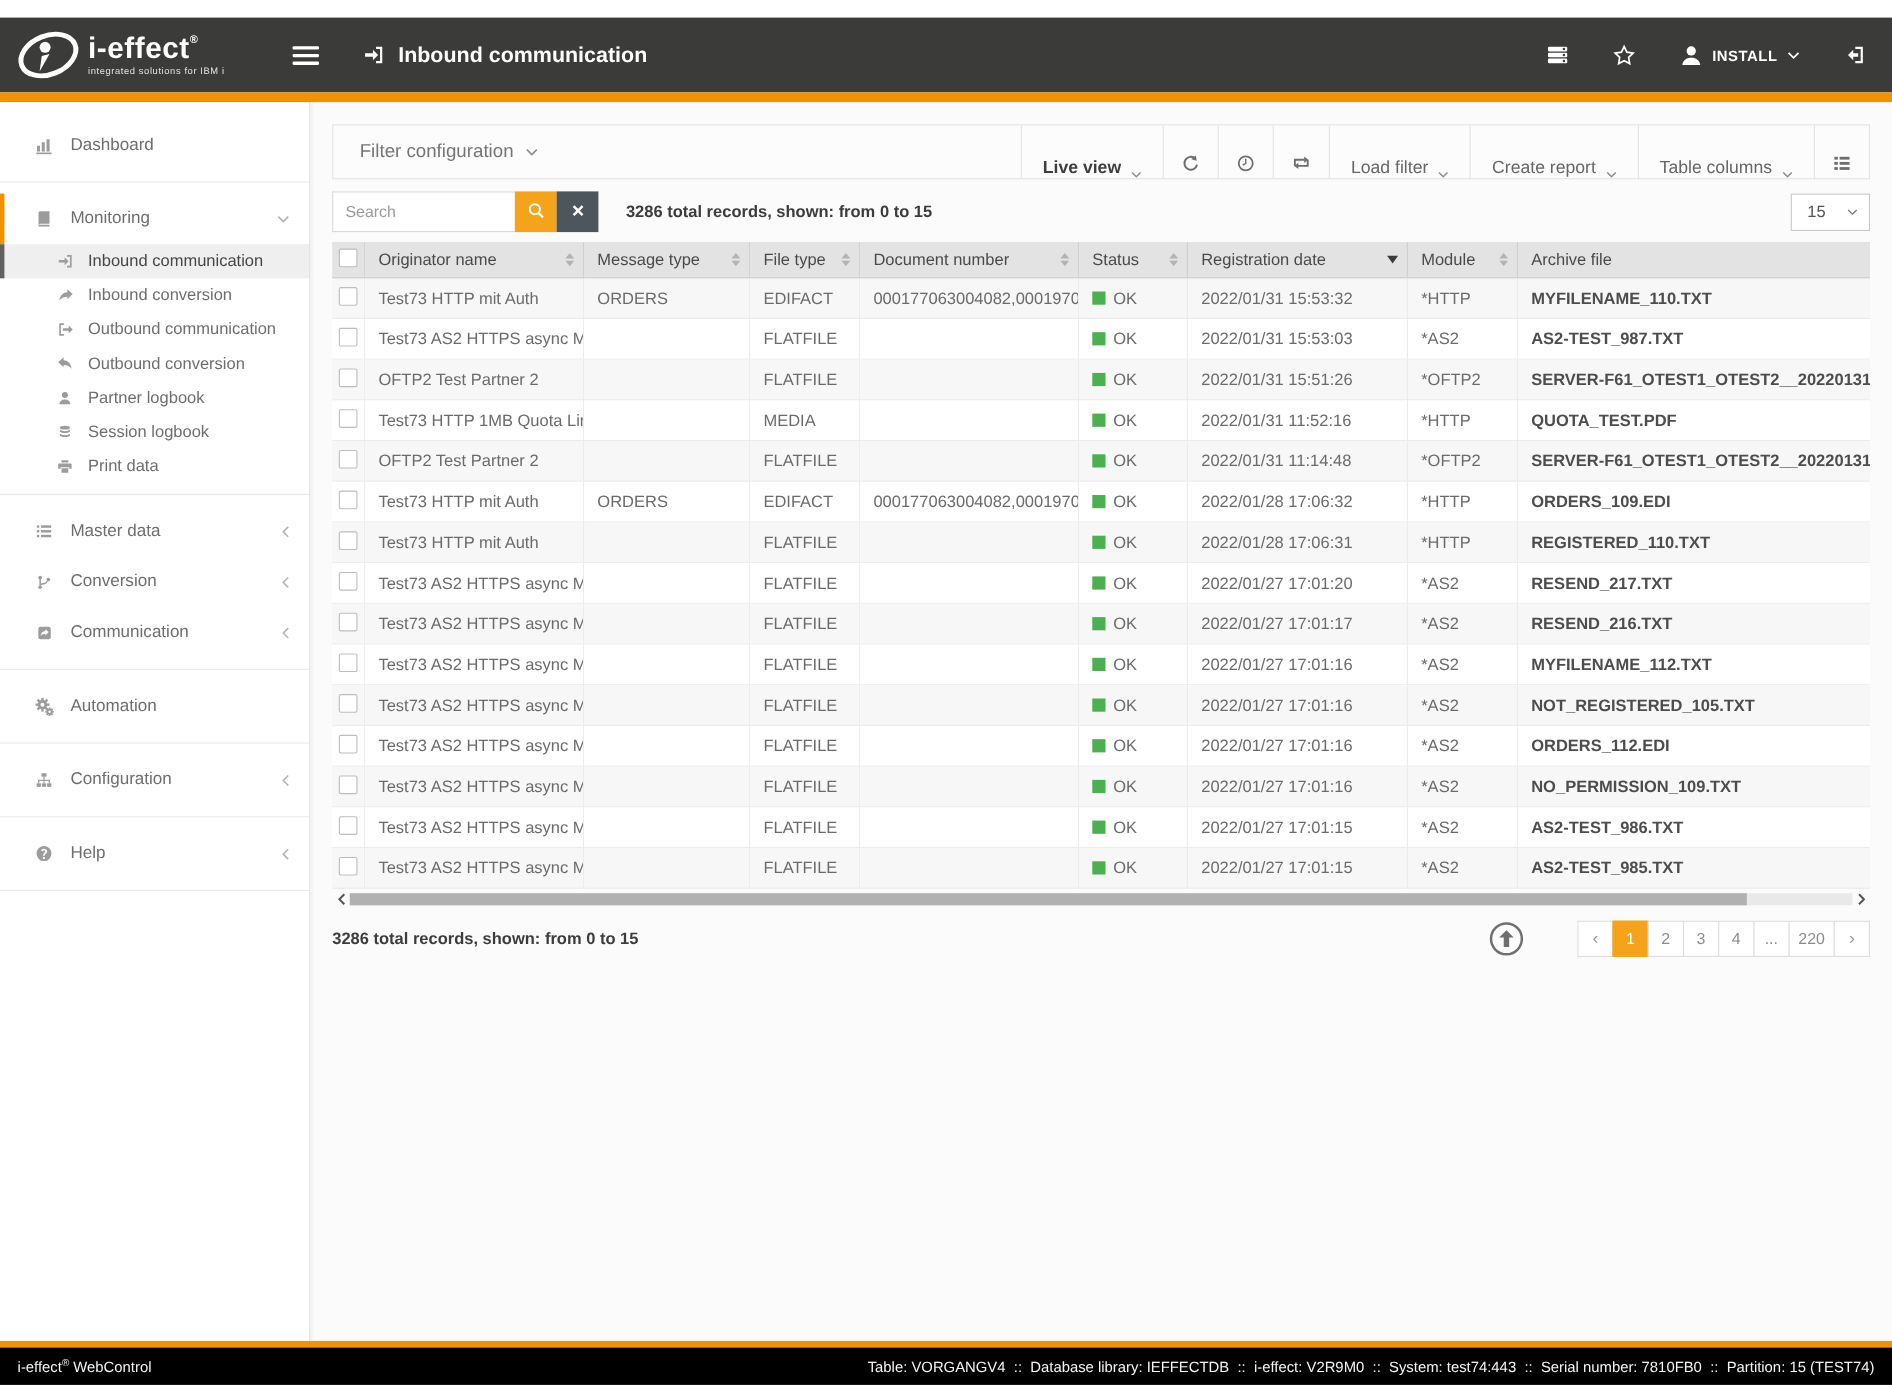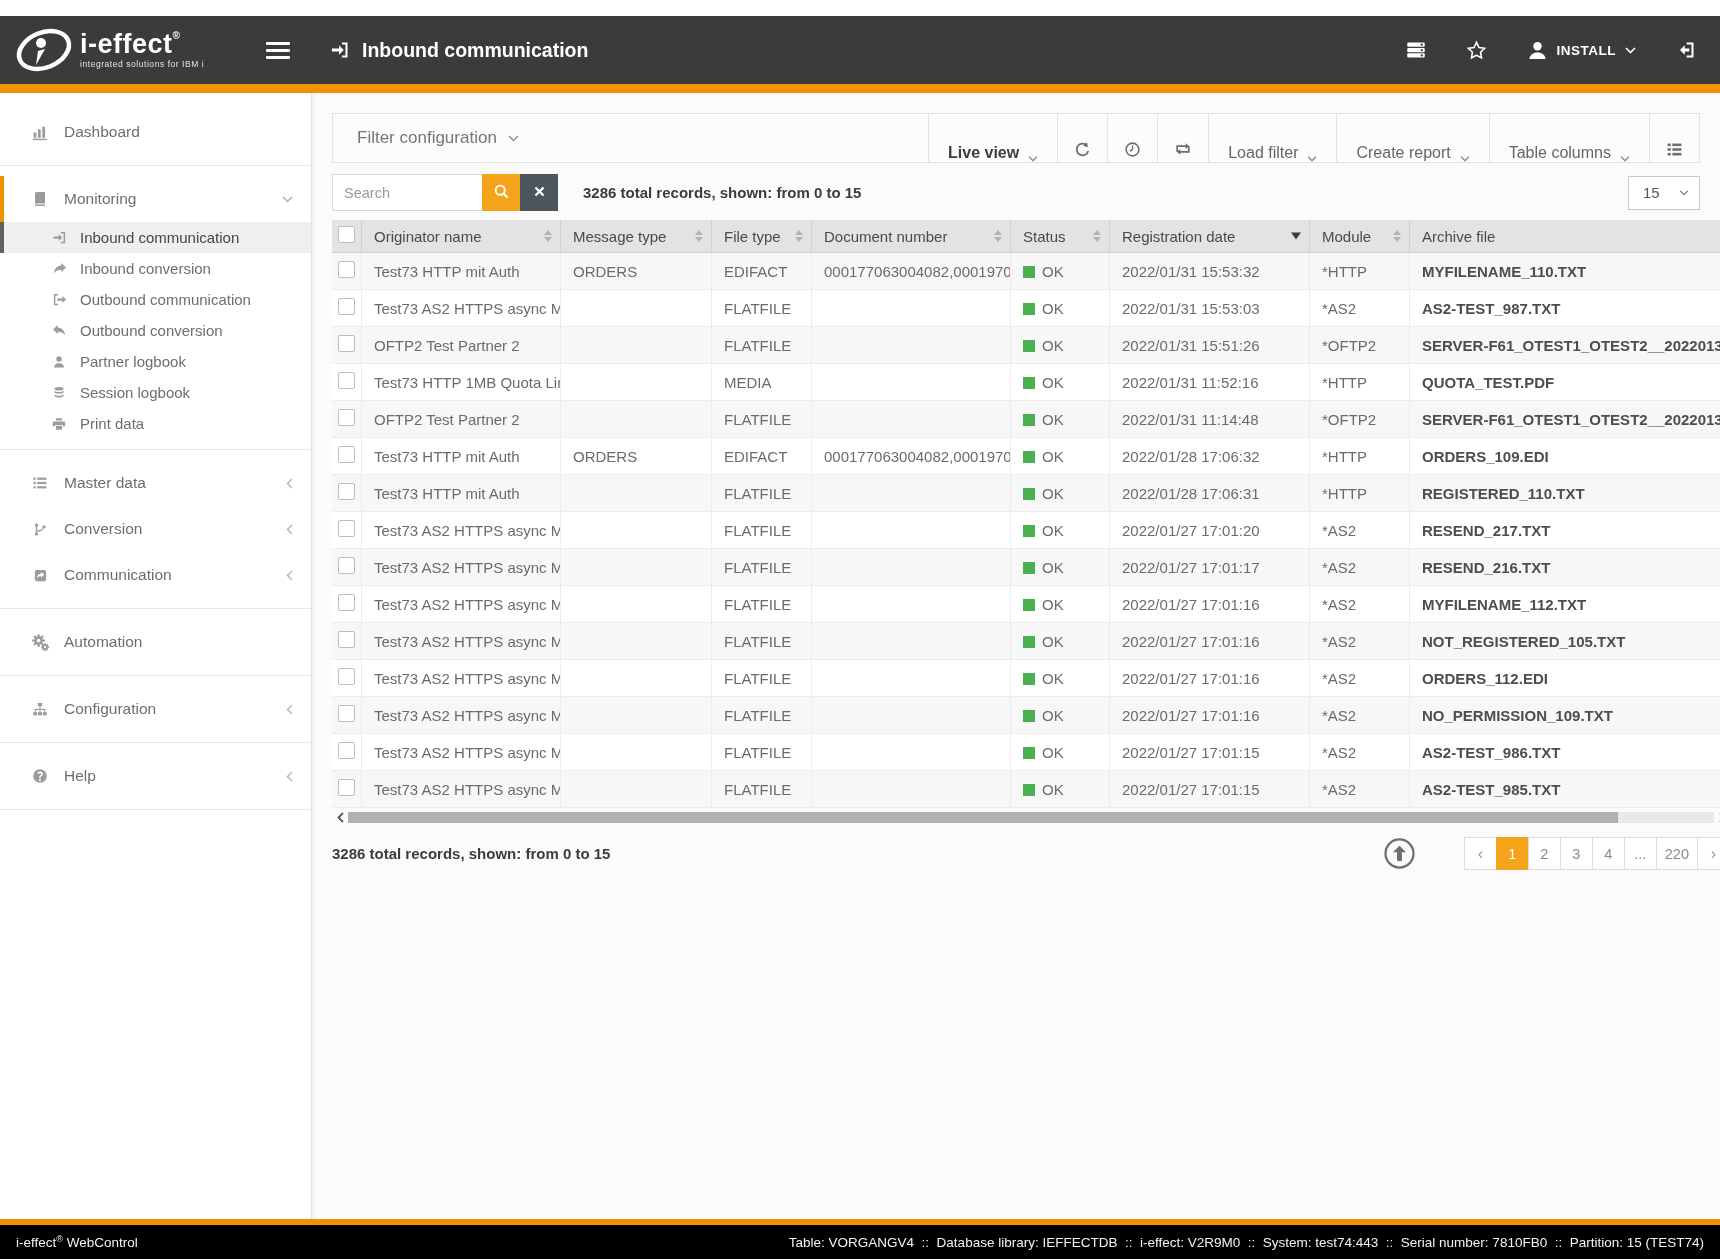--- a/index.html
+++ b/index.html
@@ -19,21 +19,21 @@
   .page-title { margin-left:34px; display:flex; align-items:center; gap:12px; font-size:19.5px; font-weight:bold; }
   .page-title .ticon { display:inline-flex; color:#fff; }
   .top-right { margin-left:auto; display:flex; align-items:center; gap:40px; padding-right:24px;justify-content:space-between; }
   .tr-icon { display:inline-flex; color:#fff; cursor:pointer; }
   .install { display:flex; align-items:center; gap:9px; cursor:pointer; }
   .install-label { font-size:13.5px; font-weight:bold; letter-spacing:.5px; }
   .orange-stripe { height:9px; background:#F29200; flex:0 0 auto; }
 
   
   .main { flex:1; display:flex; min-height:0; background:#fbfbfb; }
-  .sidebar { width:312px; background:#fff; border-right:1px solid #e3e3e3; box-shadow:2px 0 4px rgba(0,0,0,.05); padding-top:16px; flex:0 0 auto; overflow:hidden; }
+  .sidebar { width:282px; background:#fff; border-right:1px solid #e3e3e3; box-shadow:2px 0 4px rgba(0,0,0,.05); padding-top:16px; flex:0 0 auto; overflow:hidden; }
   .side-item { height:46px; display:flex; align-items:center; padding-right:18px; padding-left:26px; border-left:4px solid transparent; color:#6e6e6e; font-size:15.5px; cursor:pointer; }
   .side-item.accent { border-left-color:#F29200; }
   .s-icon { width:20px; margin-right:14px; color:#9c9c9c; display:inline-flex; justify-content:center; }
   .side-sub { height:31px; display:flex; align-items:center; padding-left:46px; padding-right:18px; border-left:4px solid transparent; color:#6e6e6e; font-size:15px; cursor:pointer; }
   .side-sub .s-icon { width:18px; margin-right:12px; }
   .side-sub.active { border-left-color:#616161; background:#efefef; color:#464646; }
   .divider { height:1px; background:#e9e9e9; margin:10px 0; }
   .chev { margin-left:auto; color:#b3b3b3; display:inline-flex; }
 
   .content { flex:1; padding:20px 20px 0 20px; min-width:0; }
@@ -41,21 +41,21 @@
   
   .filter-bar { height:50px; border:1px solid #e3e3e3; background:#fcfcfc; display:flex; align-items:stretch; margin-bottom:11px; }
   .fb-left { display:flex; align-items:center; gap:11px; padding-left:24px; flex:1; color:#757575; font-size:17px; cursor:pointer; }
   .fb-left .chevd, .fb-btn .chevd { color:#8d8d8d; display:inline-flex; }
   .fb-btn { display:flex; align-items:flex-end; gap:9px; padding:0 19px; border-left:1px solid #e3e3e3; color:#666; font-size:16px; cursor:pointer; white-space:nowrap; }
   .fb-btn.bold { font-weight:bold; color:#3d3d3d; }
   .fb-btn.icon-only { padding:0 16px; color:#6d6d6d; }
 
   
   .search-row { display:flex; align-items:center; height:37px; margin-bottom:9px; }
-  .search-input { width:150px; height:37px; border:1px solid #d9d9d9; border-right:none; padding:0 11px; font-size:14.5px; color:#777; outline:none; background:#fff; font-family:inherit; }
+  .search-input { width:166px; height:37px; border:1px solid #d9d9d9; border-right:none; padding:0 11px; font-size:14.5px; color:#777; outline:none; background:#fff; font-family:inherit; }
   .search-input::placeholder { color:#9a9a9a; }
   .btn-search { width:38px; height:37px; background:#F5A31B; border:none; display:flex; align-items:center; justify-content:center; cursor:pointer; }
   .btn-clear { width:38px; height:37px; background:#4d565c; border:none; display:flex; align-items:center; justify-content:center; cursor:pointer; }
   .records { font-weight:bold; color:#3c3c3c; font-size:15px; }
   .search-row .records { margin-left:25px; }
   .page-size { margin-left:auto; width:72px; height:34px; border:1px solid #c9c9c9; background:#fff; display:flex; align-items:center; padding:0 10px 0 14px; color:#555; font-size:15px; cursor:pointer; }
   .page-size .chevd { margin-left:auto; color:#777; display:inline-flex; }
 
   
   table { border-collapse:separate; border-spacing:0; table-layout:fixed; width:1398px; font-size:15px; }

